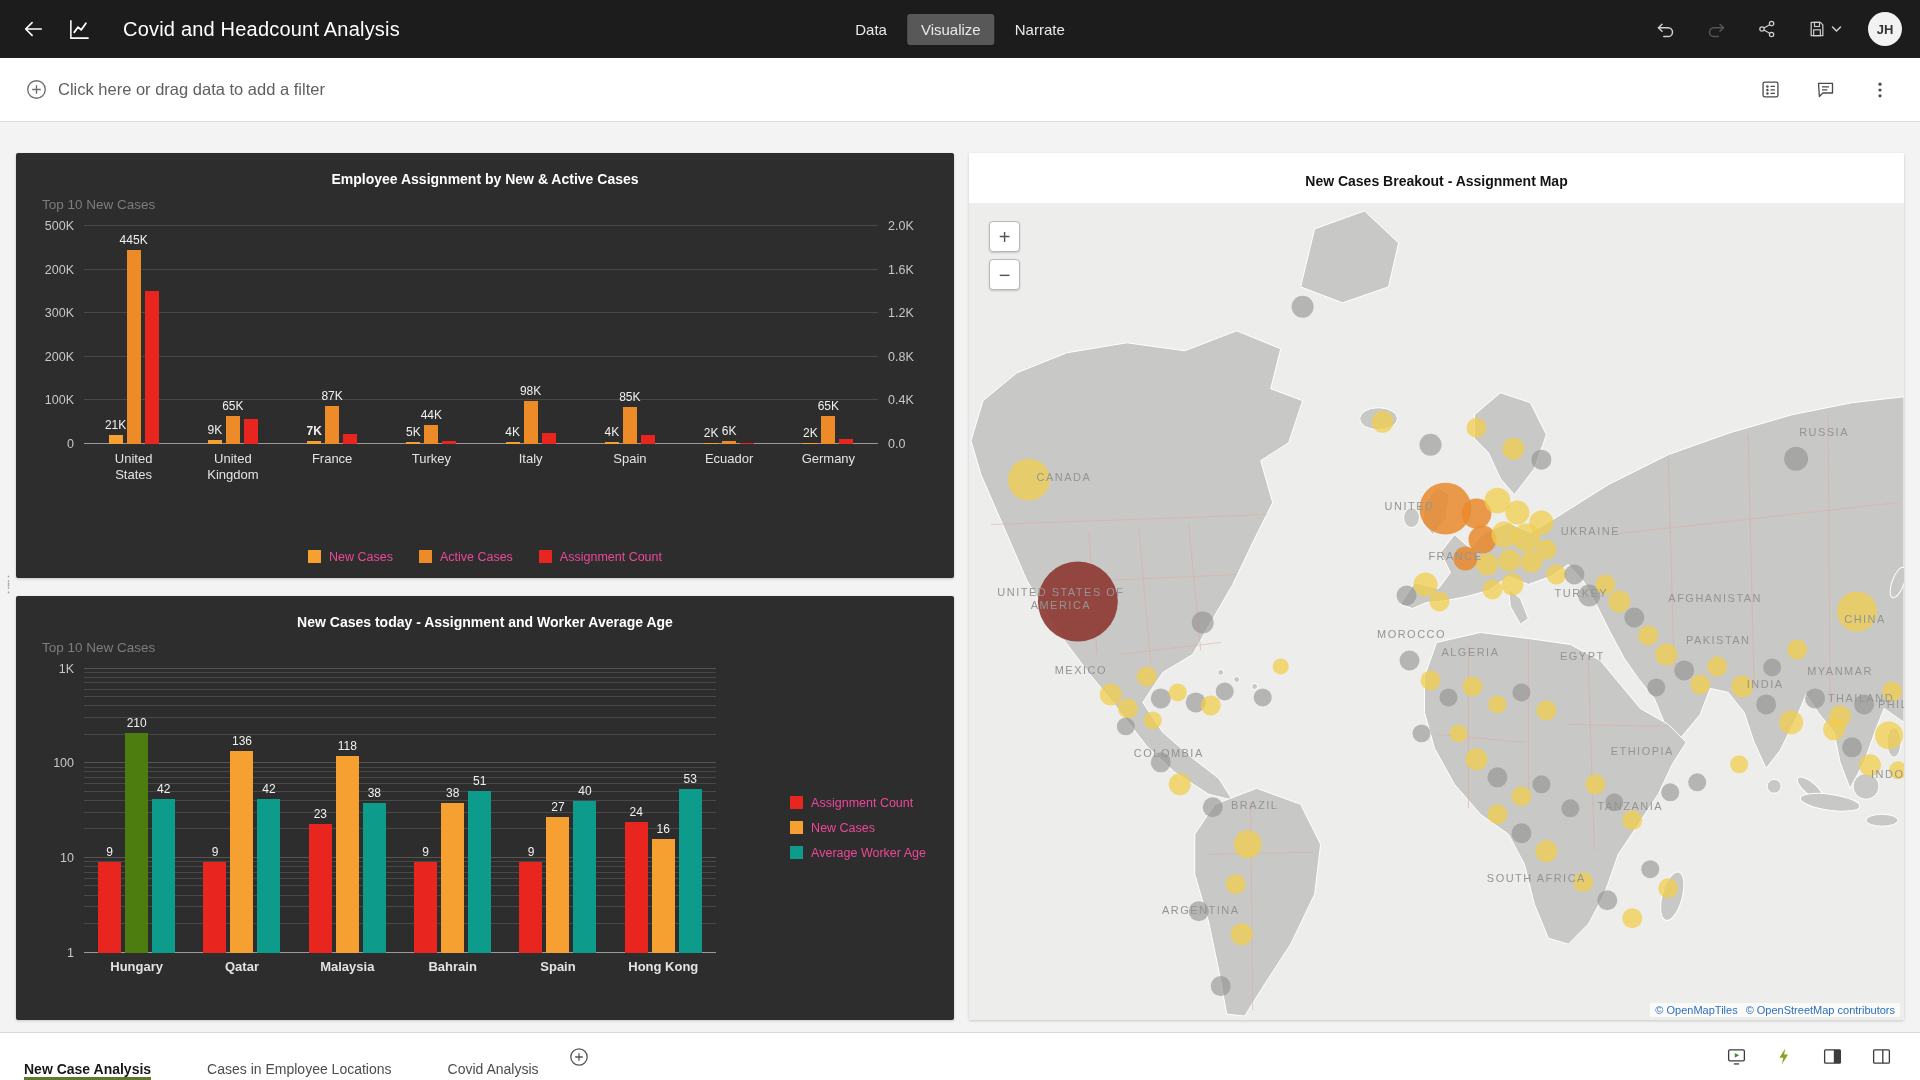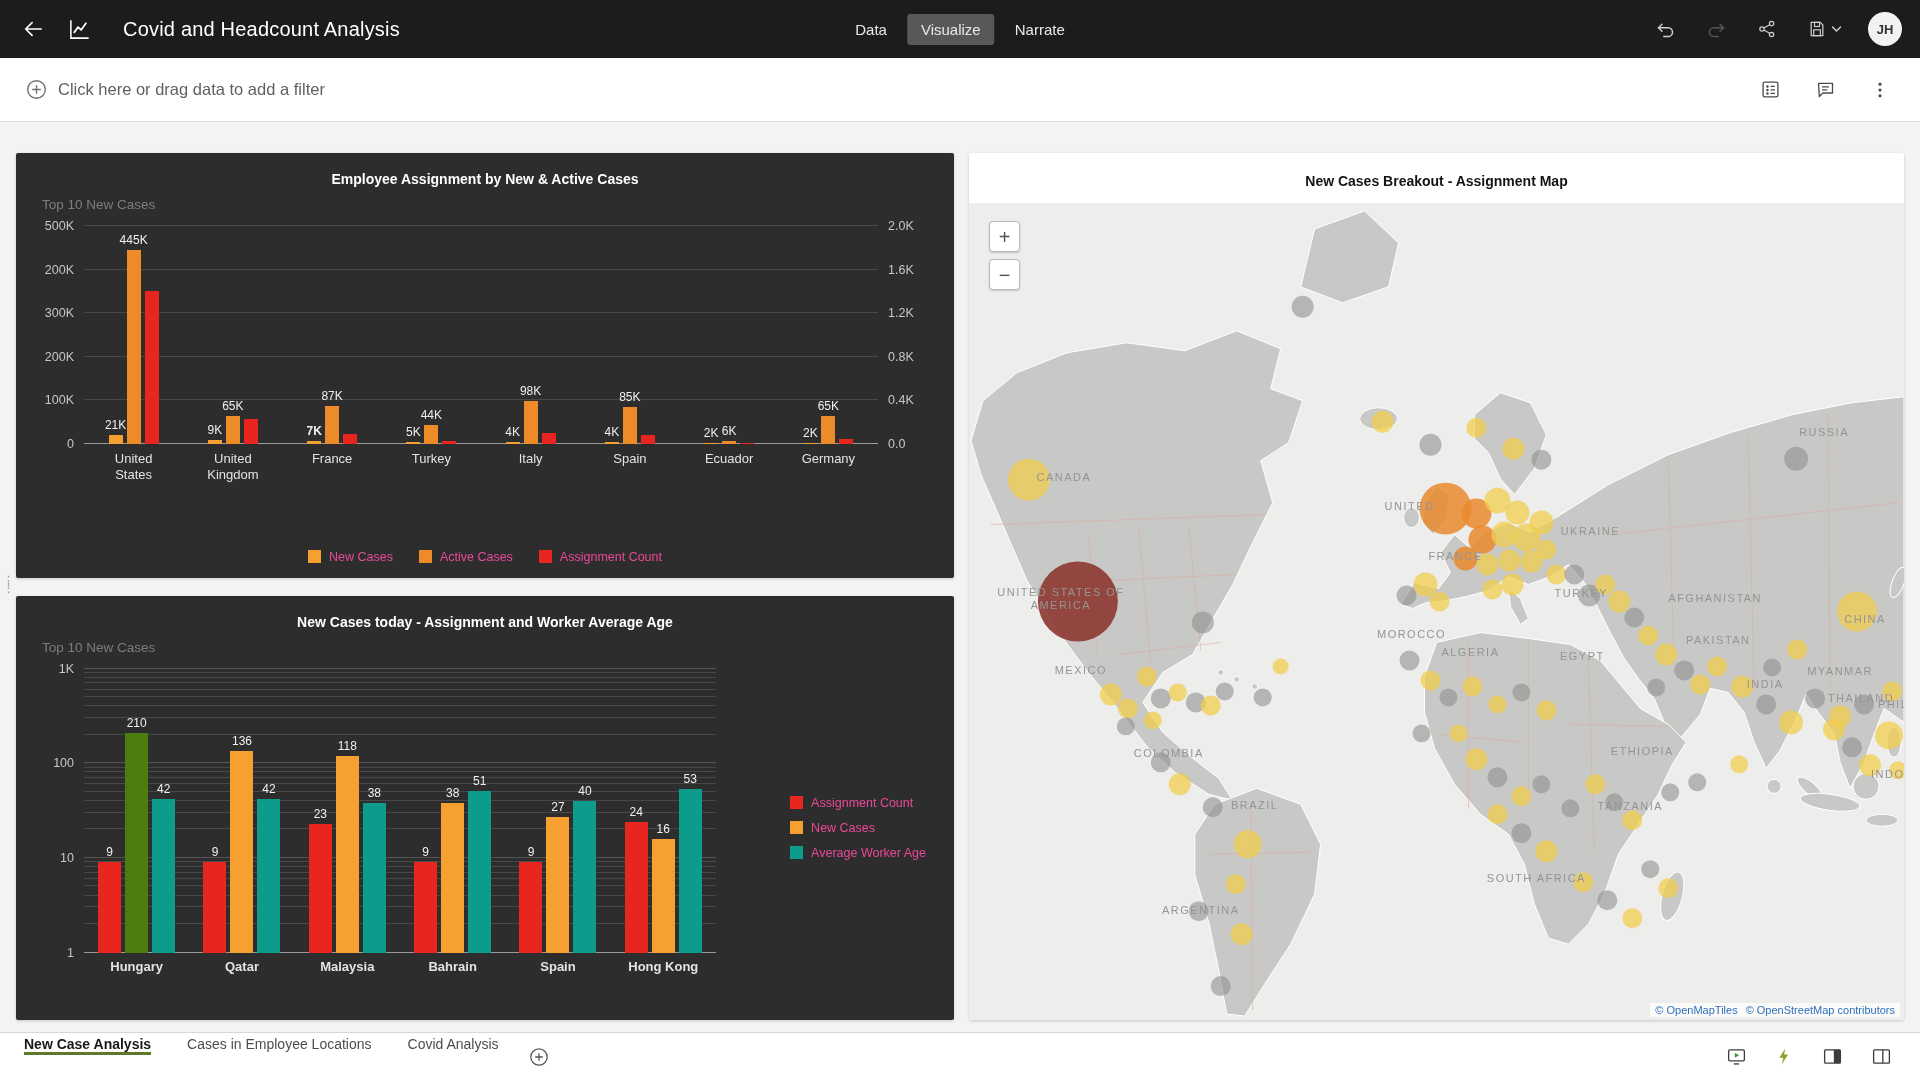--- a/index.html
+++ b/index.html
@@ -68,21 +68,21 @@
   .map-panel .viz-title { color: #141414; margin: 20px 0 14px 0; }
   .map-wrap { flex: 1; position: relative; overflow: hidden; background: #ededeb; }
   .map-wrap svg { position: absolute; inset: 0; width: 100%; height: 100%; }
   .zoom-ctl { position: absolute; top: 18px; left: 20px; display: flex; flex-direction: column; gap: 7px; z-index: 5; }
   .zoom-btn { width: 31px; height: 31px; background: #fff; border: 1px solid #b9b9b9; border-radius: 4px; font-size: 20px; color: #555; line-height: 1; cursor: pointer; box-shadow: 0 1px 2px rgba(0,0,0,.18); }
   .attribution { position: absolute; bottom: 3px; right: 4px; z-index: 5; background: rgba(255,255,255,.7); padding: 1px 5px; font-size: 11px; display: flex; gap: 8px; }
   .attribution span { color: #2f6fbe; cursor: pointer; }
 
   
   .bottombar { height: 48px; background: #fff; border-top: 1px solid #d8d8d8; display: flex; align-items: stretch; padding: 0 24px; flex: 0 0 auto; }
-  .bb-tabs { display: flex; gap: 36px; align-items: flex-start; }
+  .bb-tabs { display: flex; gap: 56px; align-items: flex-end; }
   .bb-tab { display: flex; align-items: center; font-size: 14px; color: #4d4d4d; cursor: pointer; border-bottom: 3px solid transparent; border-top: 3px solid transparent; }
   .bb-tab.active { color: #181818; font-weight: 700; border-bottom-color: #5c7a29; }
   .bb-add { display: flex; align-items: center; margin-left: 30px; cursor: pointer; }
   .bb-icons { margin-left: auto; display: flex; align-items: center; gap: 20px; }
 
   .resize-handle { position: absolute; left: 2px; top: 455px; color: #9a9a9a; font-size: 13px; line-height: 7px; letter-spacing: 0; }
 </style>
 </head>
 <body>
 

